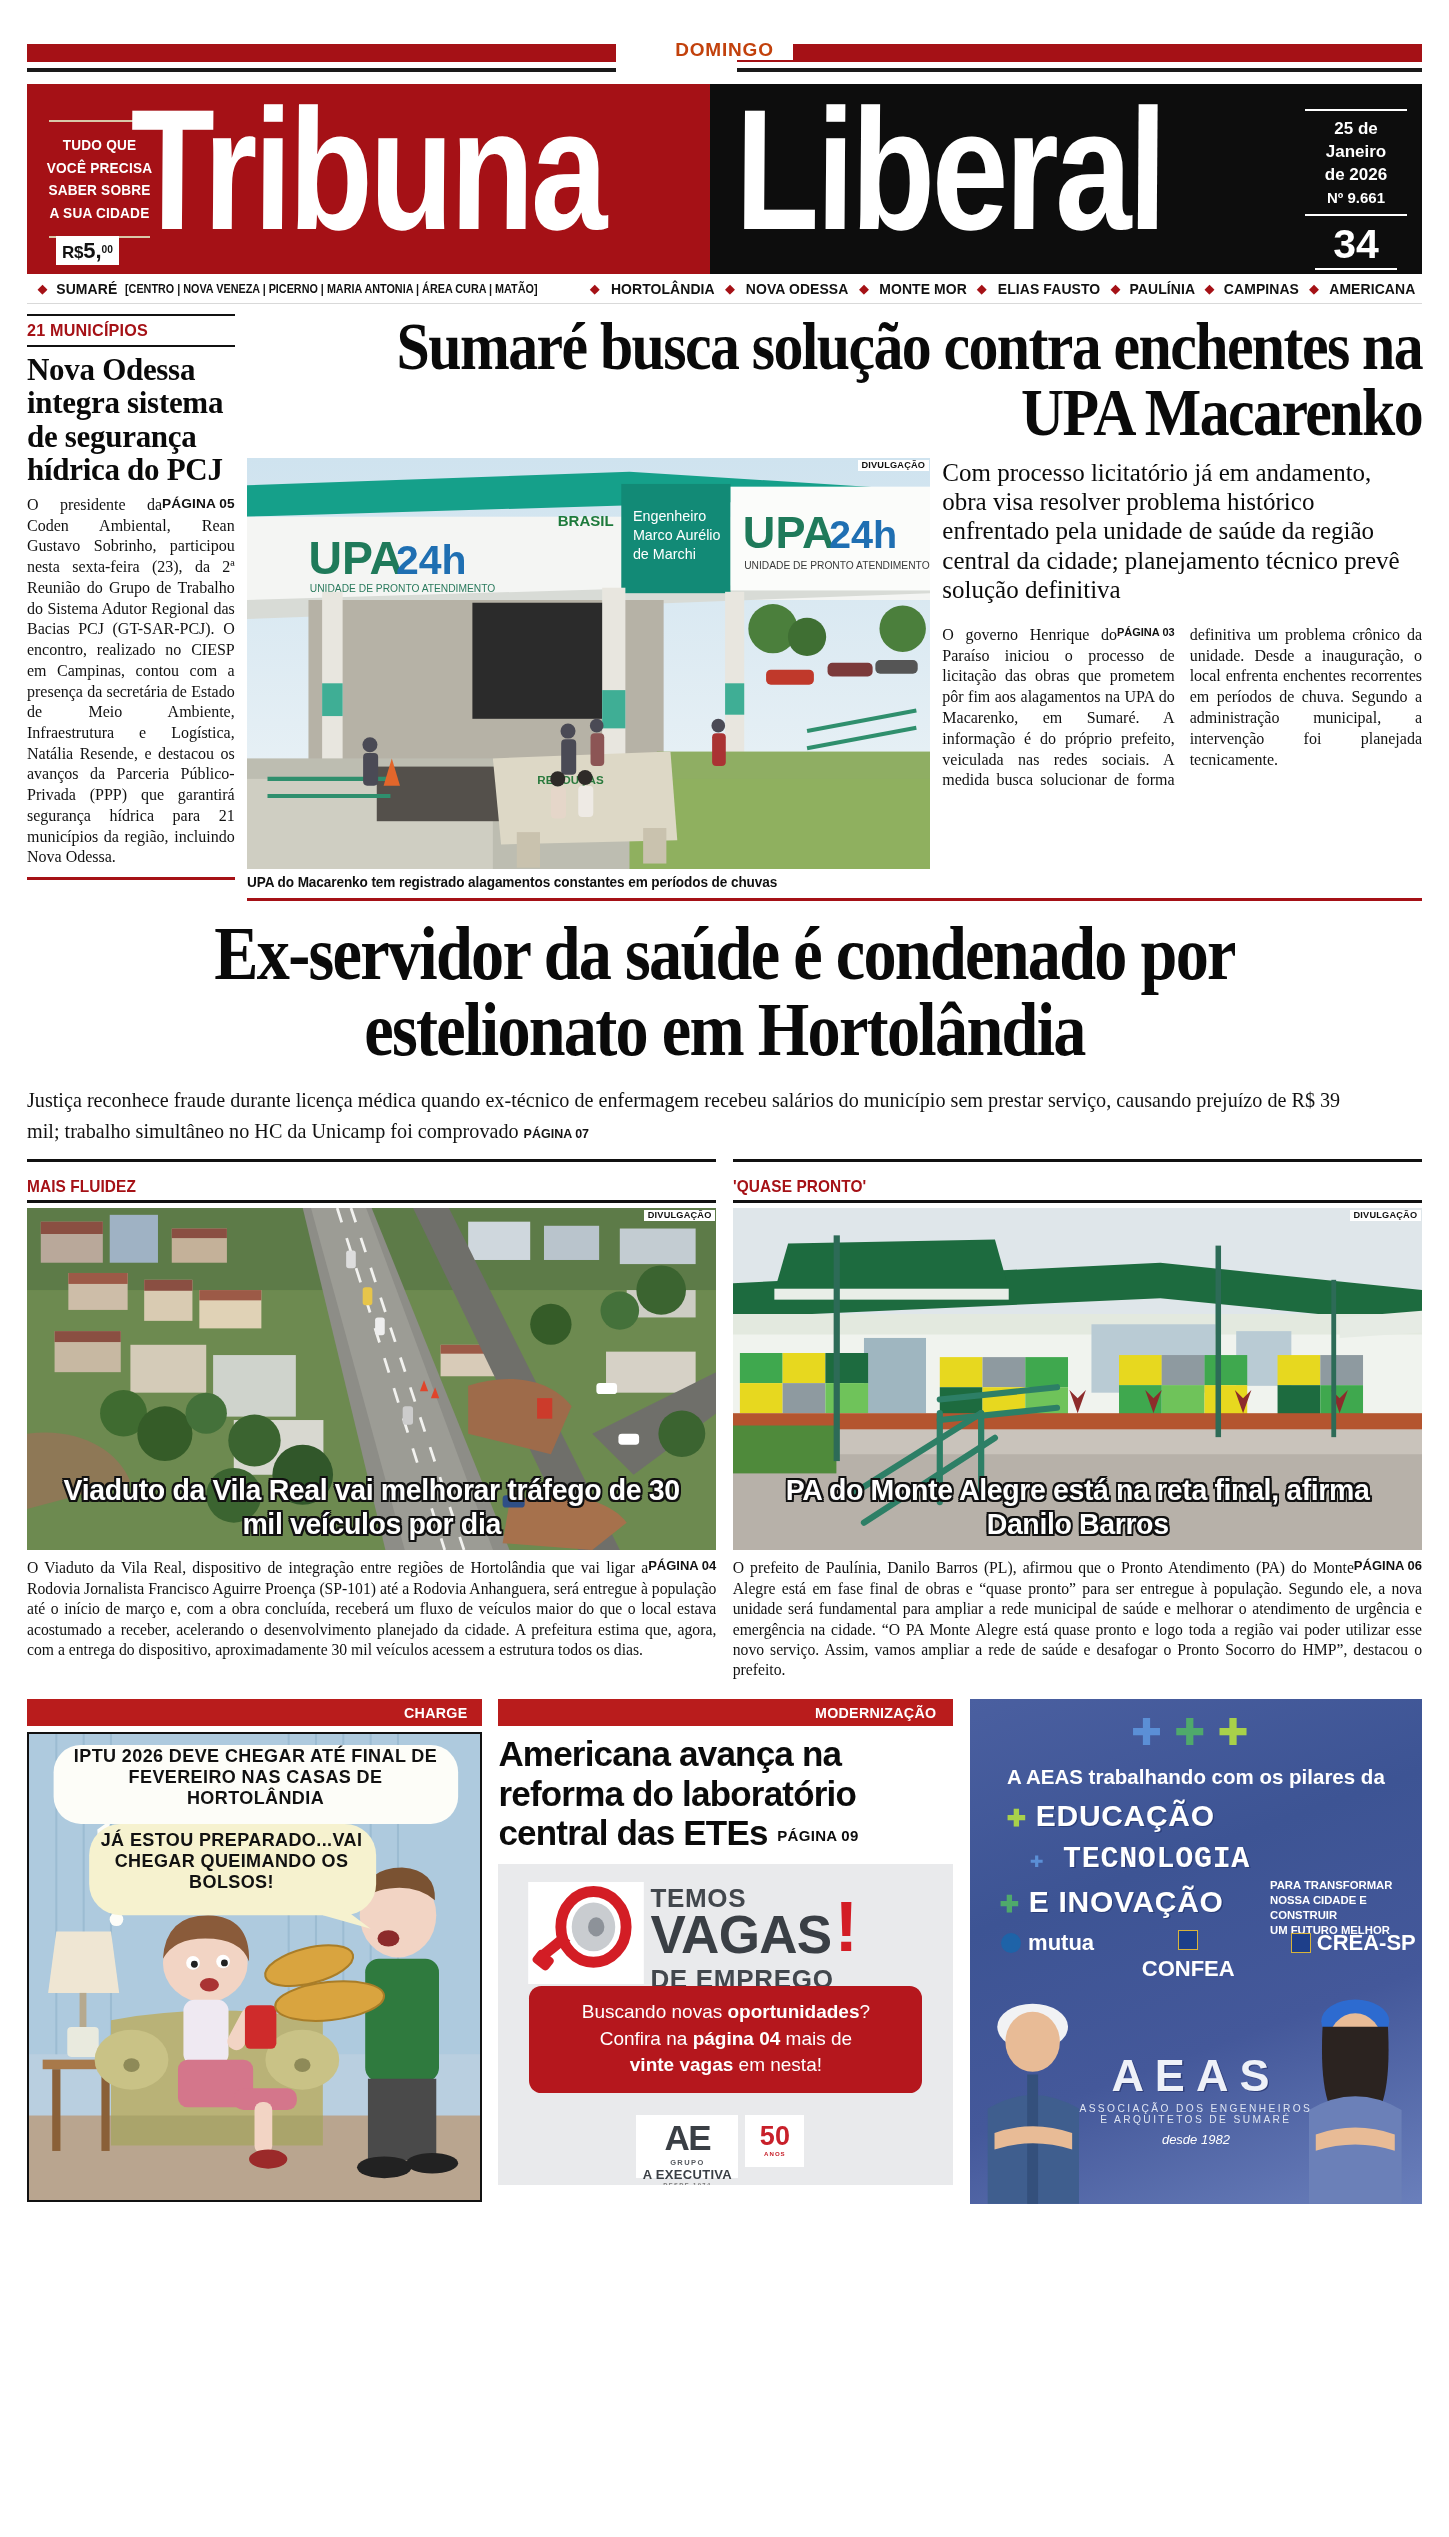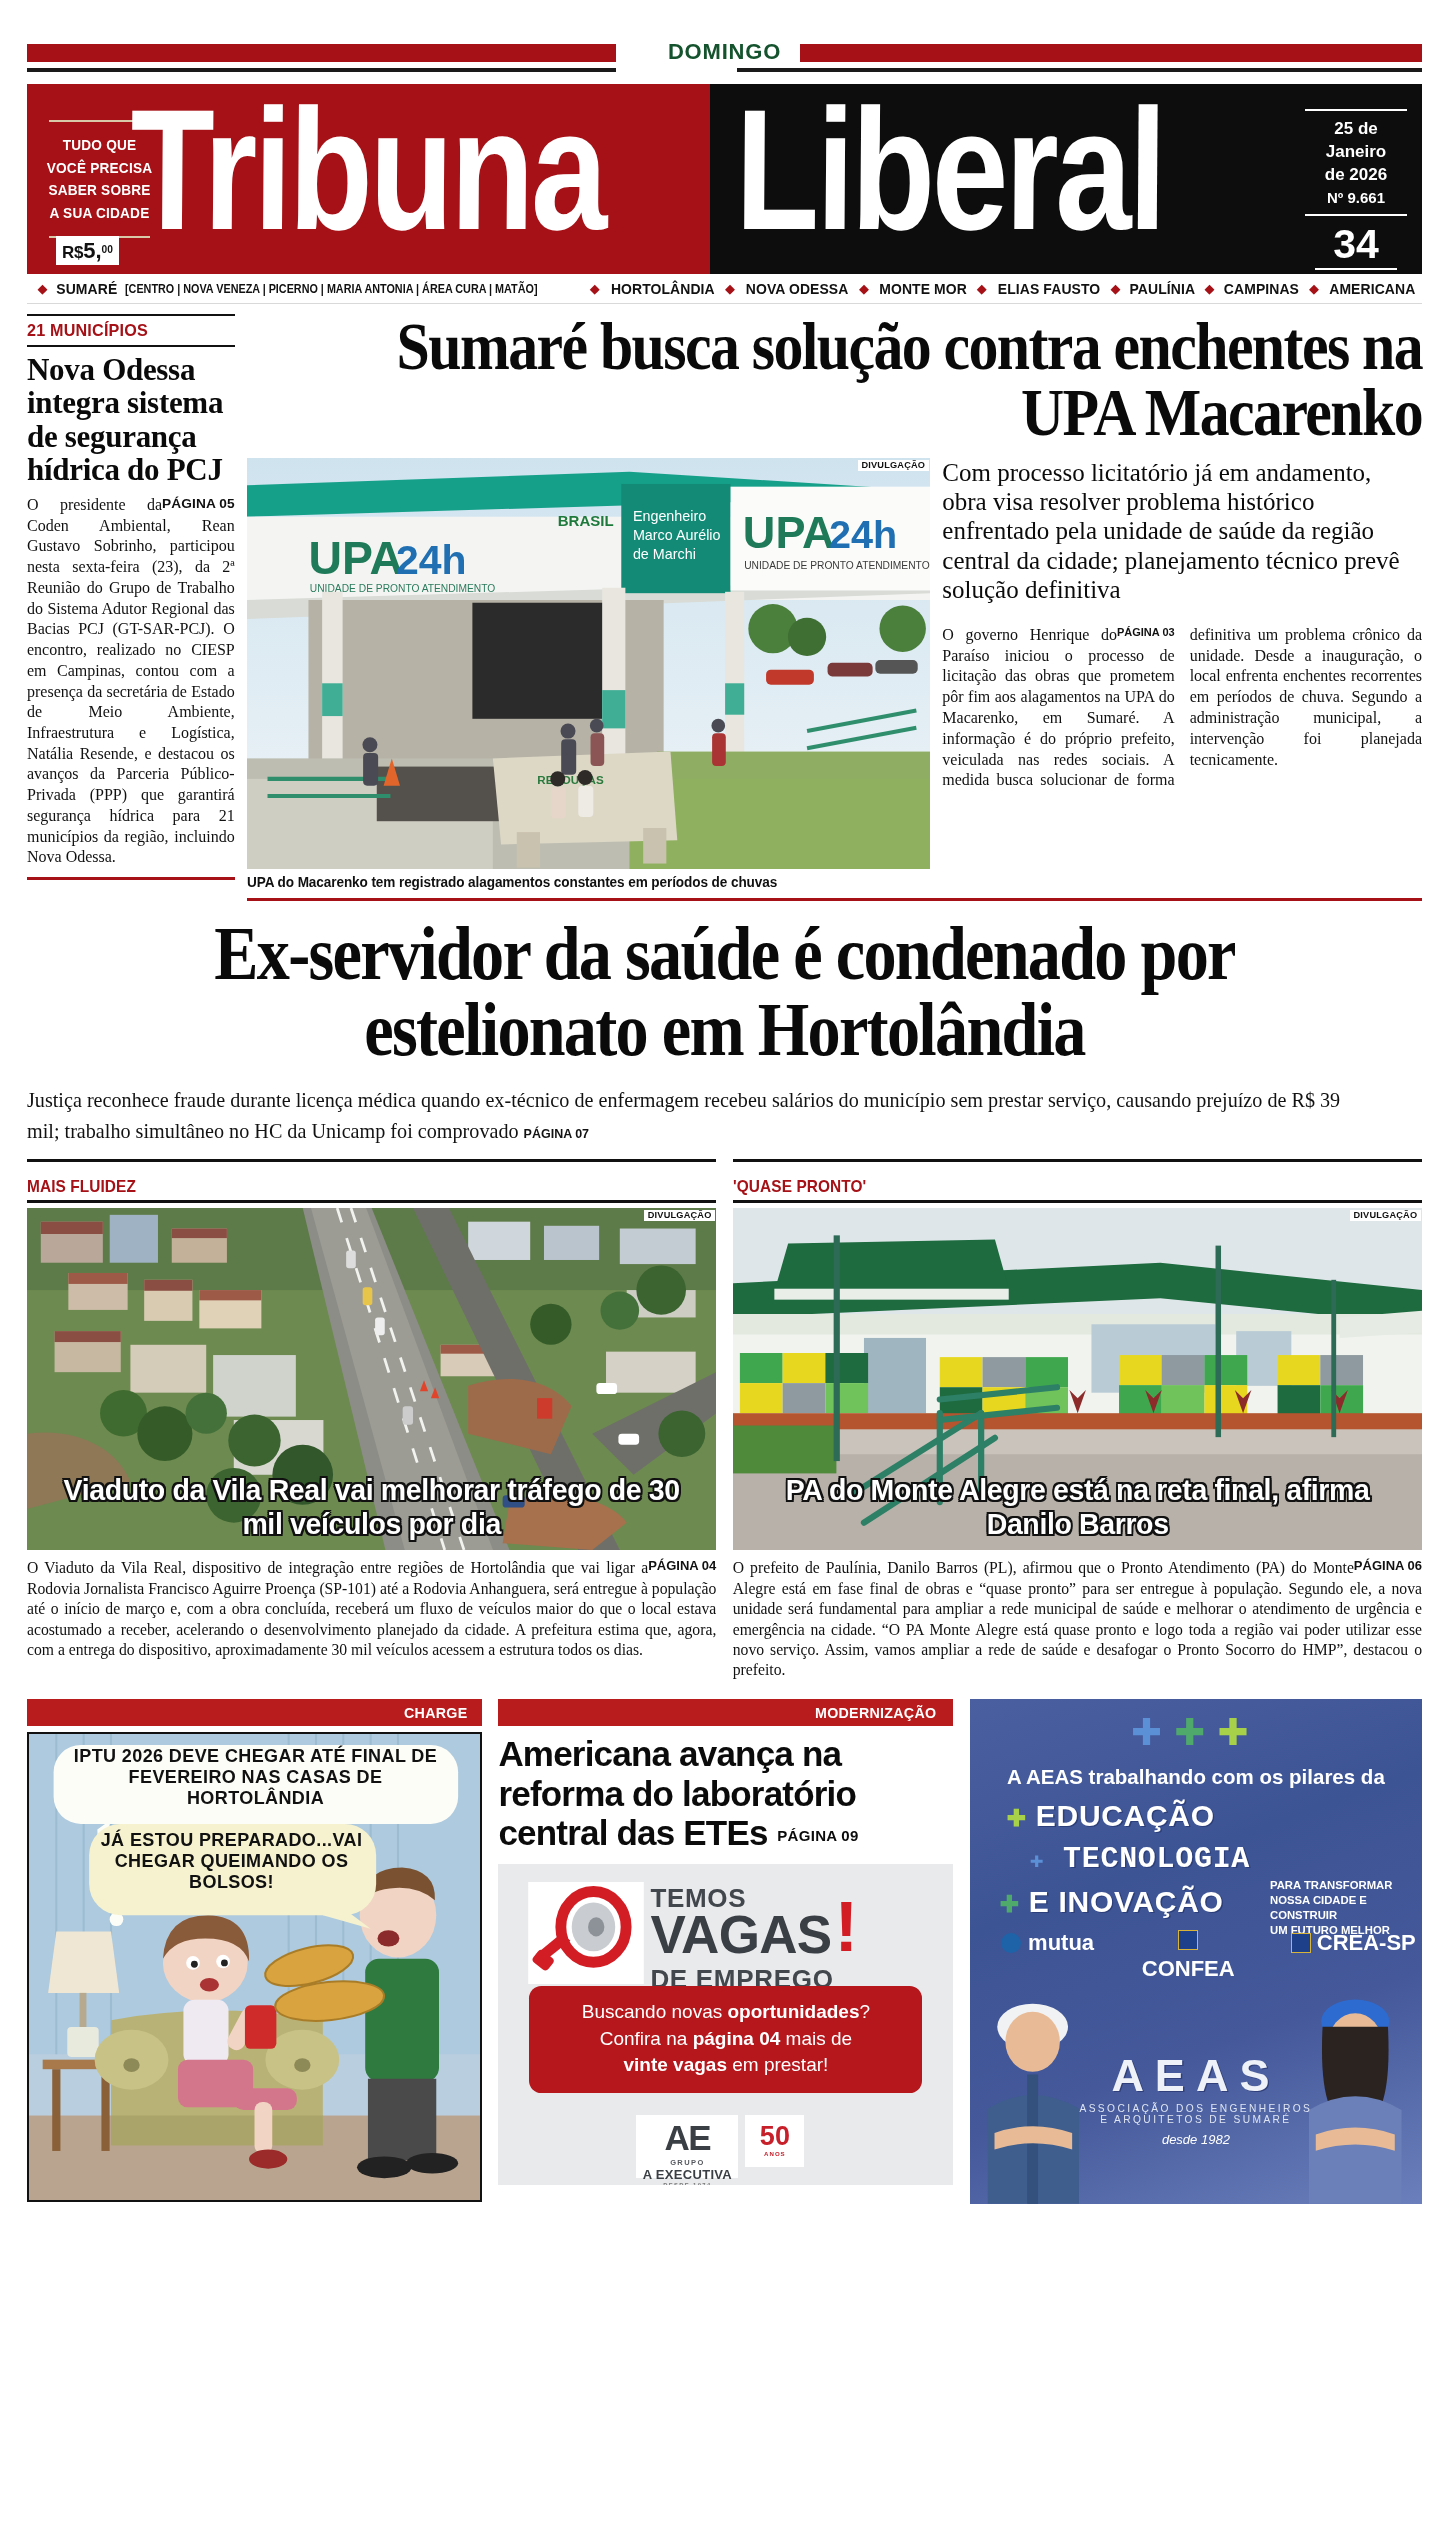--- a/index.html
+++ b/index.html
@@ -18,22 +18,22 @@
   }
   .topstrip .redbar-l { left: 0; right: 806px; }
   .topstrip .redbar-r { left: 710px; right: 0; }
   .topstrip .blkline-l, .topstrip .blkline-r {
     position: absolute; top: 30px; height: 4.1px; background: #1a1a1a;
   }
   .topstrip .blkline-l { left: 0; right: 806px; }
   .topstrip .blkline-r { left: 710px; right: 0; }
   .topstrip .dayname {
     position: absolute; left: 0; right: 0; top: 1.4px;
-    text-align: center; font-size: 22px; font-weight: 700;
-    letter-spacing: 0.8px; color: #14532d; background: transparent;
+    text-align: center; font-size: 19px; font-weight: 700;
+    letter-spacing: 0.8px; color: #c2410c; background: transparent;
   }
   .topstrip .dayname span { background:#fff; padding: 0 19px; }
 
   
   .masthead { position: relative; height: 190px; margin-top: 1.4px; display: flex; }
   .mh-red { width: 683px; background: #a51116; position: relative; }
   .mh-blk { flex: 1; background: #0d0d0d; position: relative; }
 
   .tagline { position: absolute; left: 15px; top: 36px; width: 115px; text-align: center; }
   .tagline .rule { height: 2px; background: #d8c9a8; margin: 0 6.8px; }
@@ -683,21 +683,21 @@
         <div style="position:absolute; left:152px; top:19px; font-size:26px; font-weight:700; color:#42474d; letter-spacing:0.7px;">TEMOS</div>
         <div style="position:absolute; left:152px; top:40px; font-size:53px; font-weight:800; color:#3a3f45; letter-spacing:-0.7px;">VAGAS</div>
         <div style="position:absolute; left:152px; top:100px; font-size:26px; font-weight:700; color:#42474d; letter-spacing:0.7px;">DE EMPREGO</div>
         <div style="position:absolute; left:336px; top:27px; font-size:71px; font-weight:800; color:#d31d25; line-height:1;">!</div>
 
         <div style="position:absolute; left:31px; right:31px; top:122px; background:#b5171d;
                     border-radius:12.3px; padding:12.3px 6.8px 13.7px; text-align:center; color:#fff;
                     font-size:19px; line-height:1.42;">
           <div><span>Buscando novas </span><b>oportunidades</b><span>?</span></div>
           <div><span>Confira na </span><b>página 04</b><span> mais de</span></div>
-          <div><b>vinte vagas</b><span> em prestar!</span></div>
+          <div><b>vinte vagas</b><span> em nesta!</span></div>
         </div>
 
         <div style="position:absolute; left:138px; top:251px; width:102px; height:63px; background:#fff; text-align:center;">
           <div style="font-size:35px; font-weight:800; color:#3a3f45; letter-spacing:-1.4px; padding-top:2.7px;">AE</div>
           <div style="font-size:7.5px; font-weight:700; color:#55595f; letter-spacing:1.4px;">GRUPO</div>
           <div style="font-size:13px; font-weight:800; color:#3a3f45; letter-spacing:0.3px;">A EXECUTIVA</div>
           <div style="font-size:5.8px; font-weight:700; color:#777; letter-spacing:1.4px;">DESDE 1974</div>
         </div>
         <div style="position:absolute; left:247px; top:251px; width:59px; height:52px; background:#fff; text-align:center;">
           <div style="font-size:27px; font-weight:800; color:#c8202a; line-height:1.6;">50</div>

